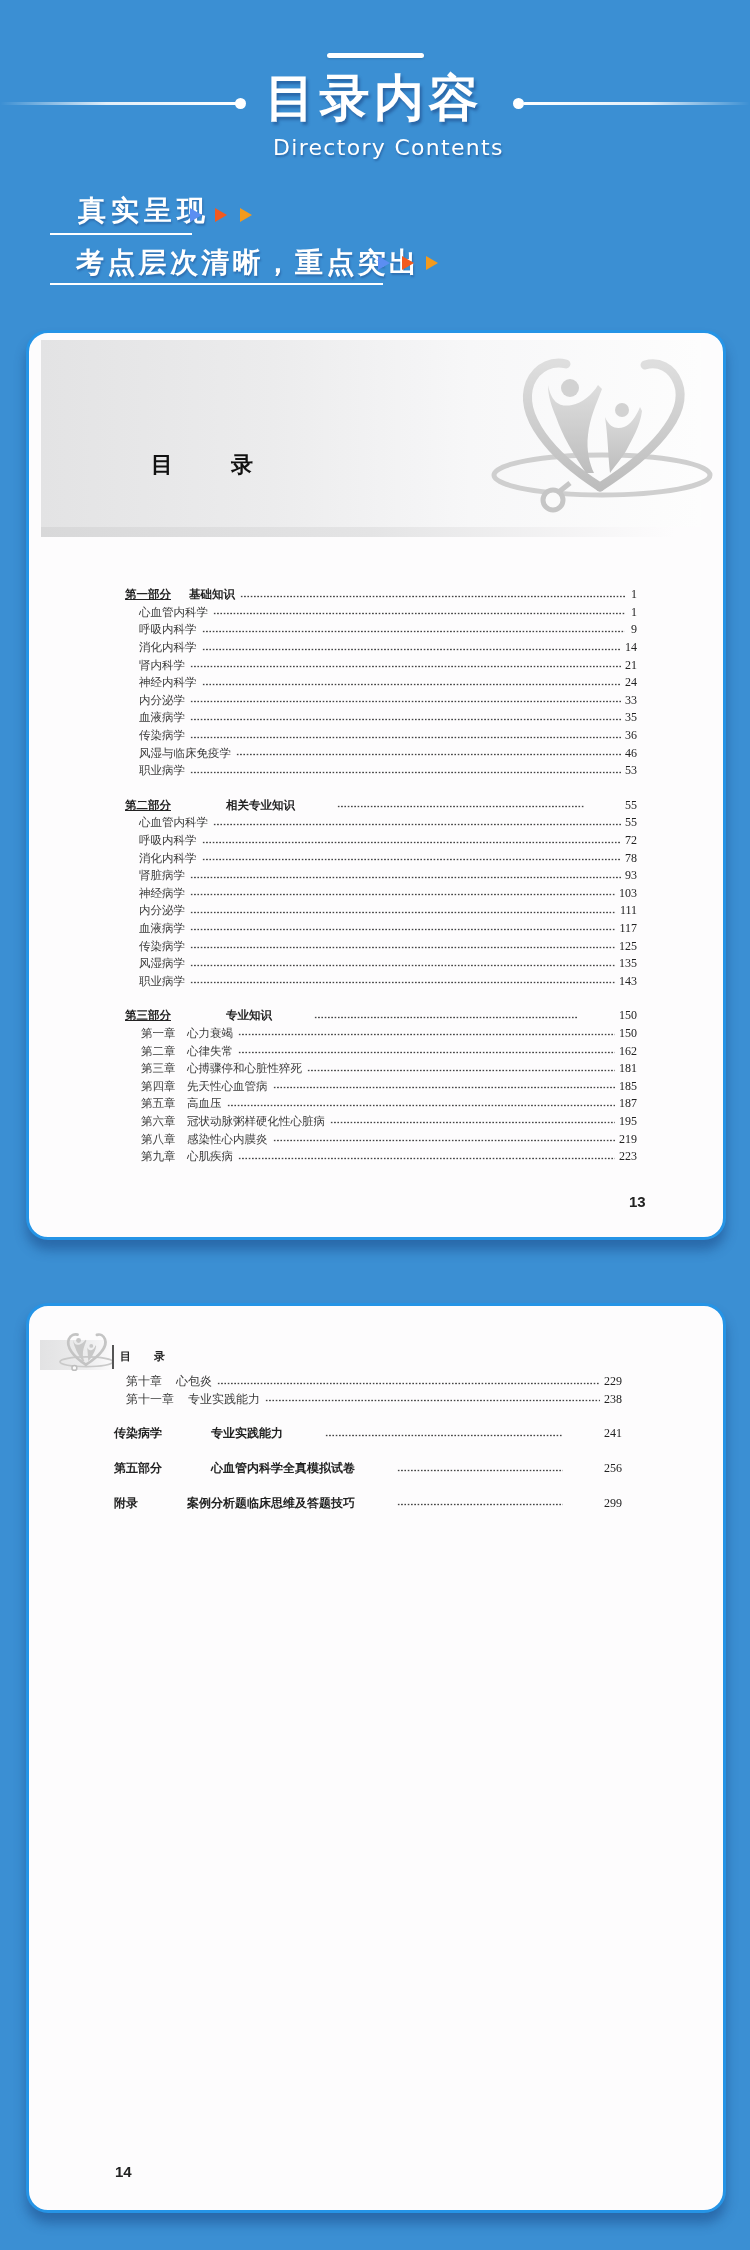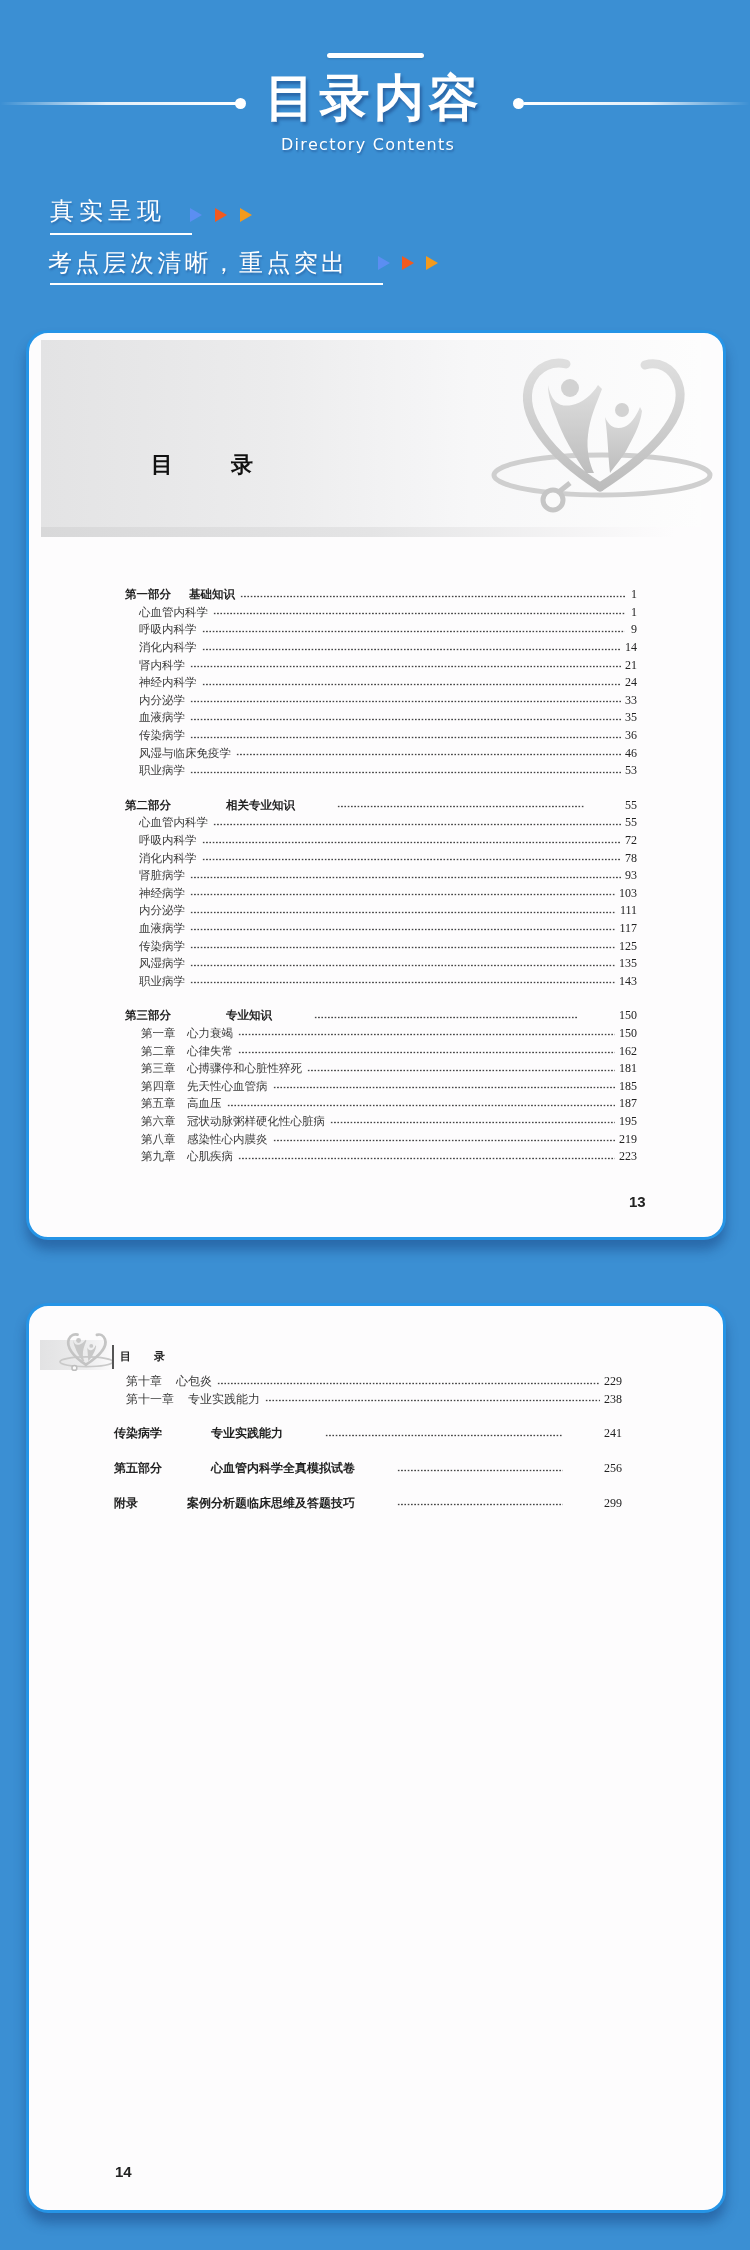--- a/index.html
+++ b/index.html
@@ -22,24 +22,24 @@
   .top-bar{left:327px;top:53px;width:97px;height:5px;background:#fff;border-radius:3px;box-shadow:0 1px 2px rgba(0,0,0,.15);}
   .line-left{left:0;top:102px;width:237px;height:3px;border-radius:2px;
     background:linear-gradient(to right,rgba(255,255,255,0) 0%,rgba(255,255,255,.85) 45%,#fff 100%);}
   .line-right{left:523px;top:102px;width:227px;height:3px;border-radius:2px;
     background:linear-gradient(to left,rgba(255,255,255,0) 0%,rgba(255,255,255,.85) 45%,#fff 100%);}
   .dot{width:11px;height:11px;border-radius:50%;background:#fff;top:98px;}
   .dot-left{left:235px;}
   .dot-right{left:513px;}
   .main-title{left:265px;top:68px;font-family:"DejaVu Sans",sans-serif;font-size:50px;font-weight:bold;letter-spacing:4.5px;line-height:60px;color:#fff;white-space:nowrap;
     text-shadow:2px 3px 3px rgba(20,50,110,.45);}
-  .subtitle{left:273px;top:135px;font-family:"DejaVu Sans",sans-serif;font-size:16px;letter-spacing:1.3px;color:#fff;white-space:nowrap;
-    text-shadow:1px 2px 2px rgba(20,50,110,.4);margin-left:8px;}
-  .tagline{color:#fff;font-weight:normal;font-size:24px;line-height:30px;white-space:nowrap;font-family:"DejaVu Sans",sans-serif;
-    text-shadow:1px 2px 2px rgba(20,50,110,.35);}
+  .subtitle{left:273px;top:135px;font-family:"DejaVu Sans",sans-serif;font-size:22px;letter-spacing:1.3px;color:#fff;white-space:nowrap;
+    text-shadow:1px 2px 2px rgba(20,50,110,.4);}
+  .tagline{color:#fff;font-weight:bold;font-size:28px;line-height:30px;white-space:nowrap;font-family:"DejaVu Sans",sans-serif;
+    text-shadow:1px 2px 2px rgba(20,50,110,.35);margin-left:28px;}
   .tag1{left:50px;top:196px;letter-spacing:5px;}
   .tag2{left:48px;top:248px;letter-spacing:3.3px;}
   .uline{height:2px;background:#fff;}
   .uline1{left:50px;top:233px;width:142px;}
   .uline2{left:50px;top:283px;width:333px;}
   .arrow{width:0;height:0;border-top:7px solid transparent;border-bottom:7px solid transparent;border-left:12px solid #fff;}
   .a1{border-left-color:var(--c-arrow_1);}
   .a2{border-left-color:var(--c-arrow_2);}
   .a3{border-left-color:var(--c-arrow_3);}
 
@@ -58,21 +58,21 @@
   .logo{left:461px;top:22px;width:225px;height:160px;}
 
   .toc{display:flex;flex-direction:column;}
   .toc1{left:96px;top:253px;width:512px;}
   .toc2{left:85px;top:67px;width:508px;}
   .row{display:flex;align-items:center;height:17.6px;color:var(--c-toc_text);white-space:nowrap;}
   .toc1 .row{font-size:11.5px;}
   .toc2 .row{font-size:12px;}
   .row .lbl,.row .ttl{flex:none;}
   .part .lbl,.part .ttl{font-weight:bold;color:#222;font-family:"Liberation Sans","DejaVu Sans",sans-serif;}
-  .toc1 .part .lbl{width:64px;}
+  .toc1 .part .lbl{width:64px;text-decoration:underline;}
   .toc2 .part .lbl{margin-right:12px;}
   .sub{padding-left:14px;font-family:"Liberation Serif","DejaVu Serif",serif;color:#3a3a3a;}
   .toc1 .chap{padding-left:16px;font-family:"Liberation Serif","DejaVu Serif",serif;color:#3a3a3a;}
   .toc1 .chap .lbl{width:46px;}
   .toc2 .chap{padding-left:12px;font-family:"Liberation Serif","DejaVu Serif",serif;color:#3a3a3a;}
   .toc2 .chap .lbl{margin-right:14px;}
   .dots{flex:1;height:3px;margin:3px 4px 0 5px;
     background-image:radial-gradient(circle at center,#444 0.75px,transparent 1.15px);
     background-size:3.3px 3px;background-repeat:repeat-x;}
   .num{flex:none;font-family:"Liberation Serif","DejaVu Serif",serif;font-size:12px;color:#222;text-align:right;min-width:8px;}

